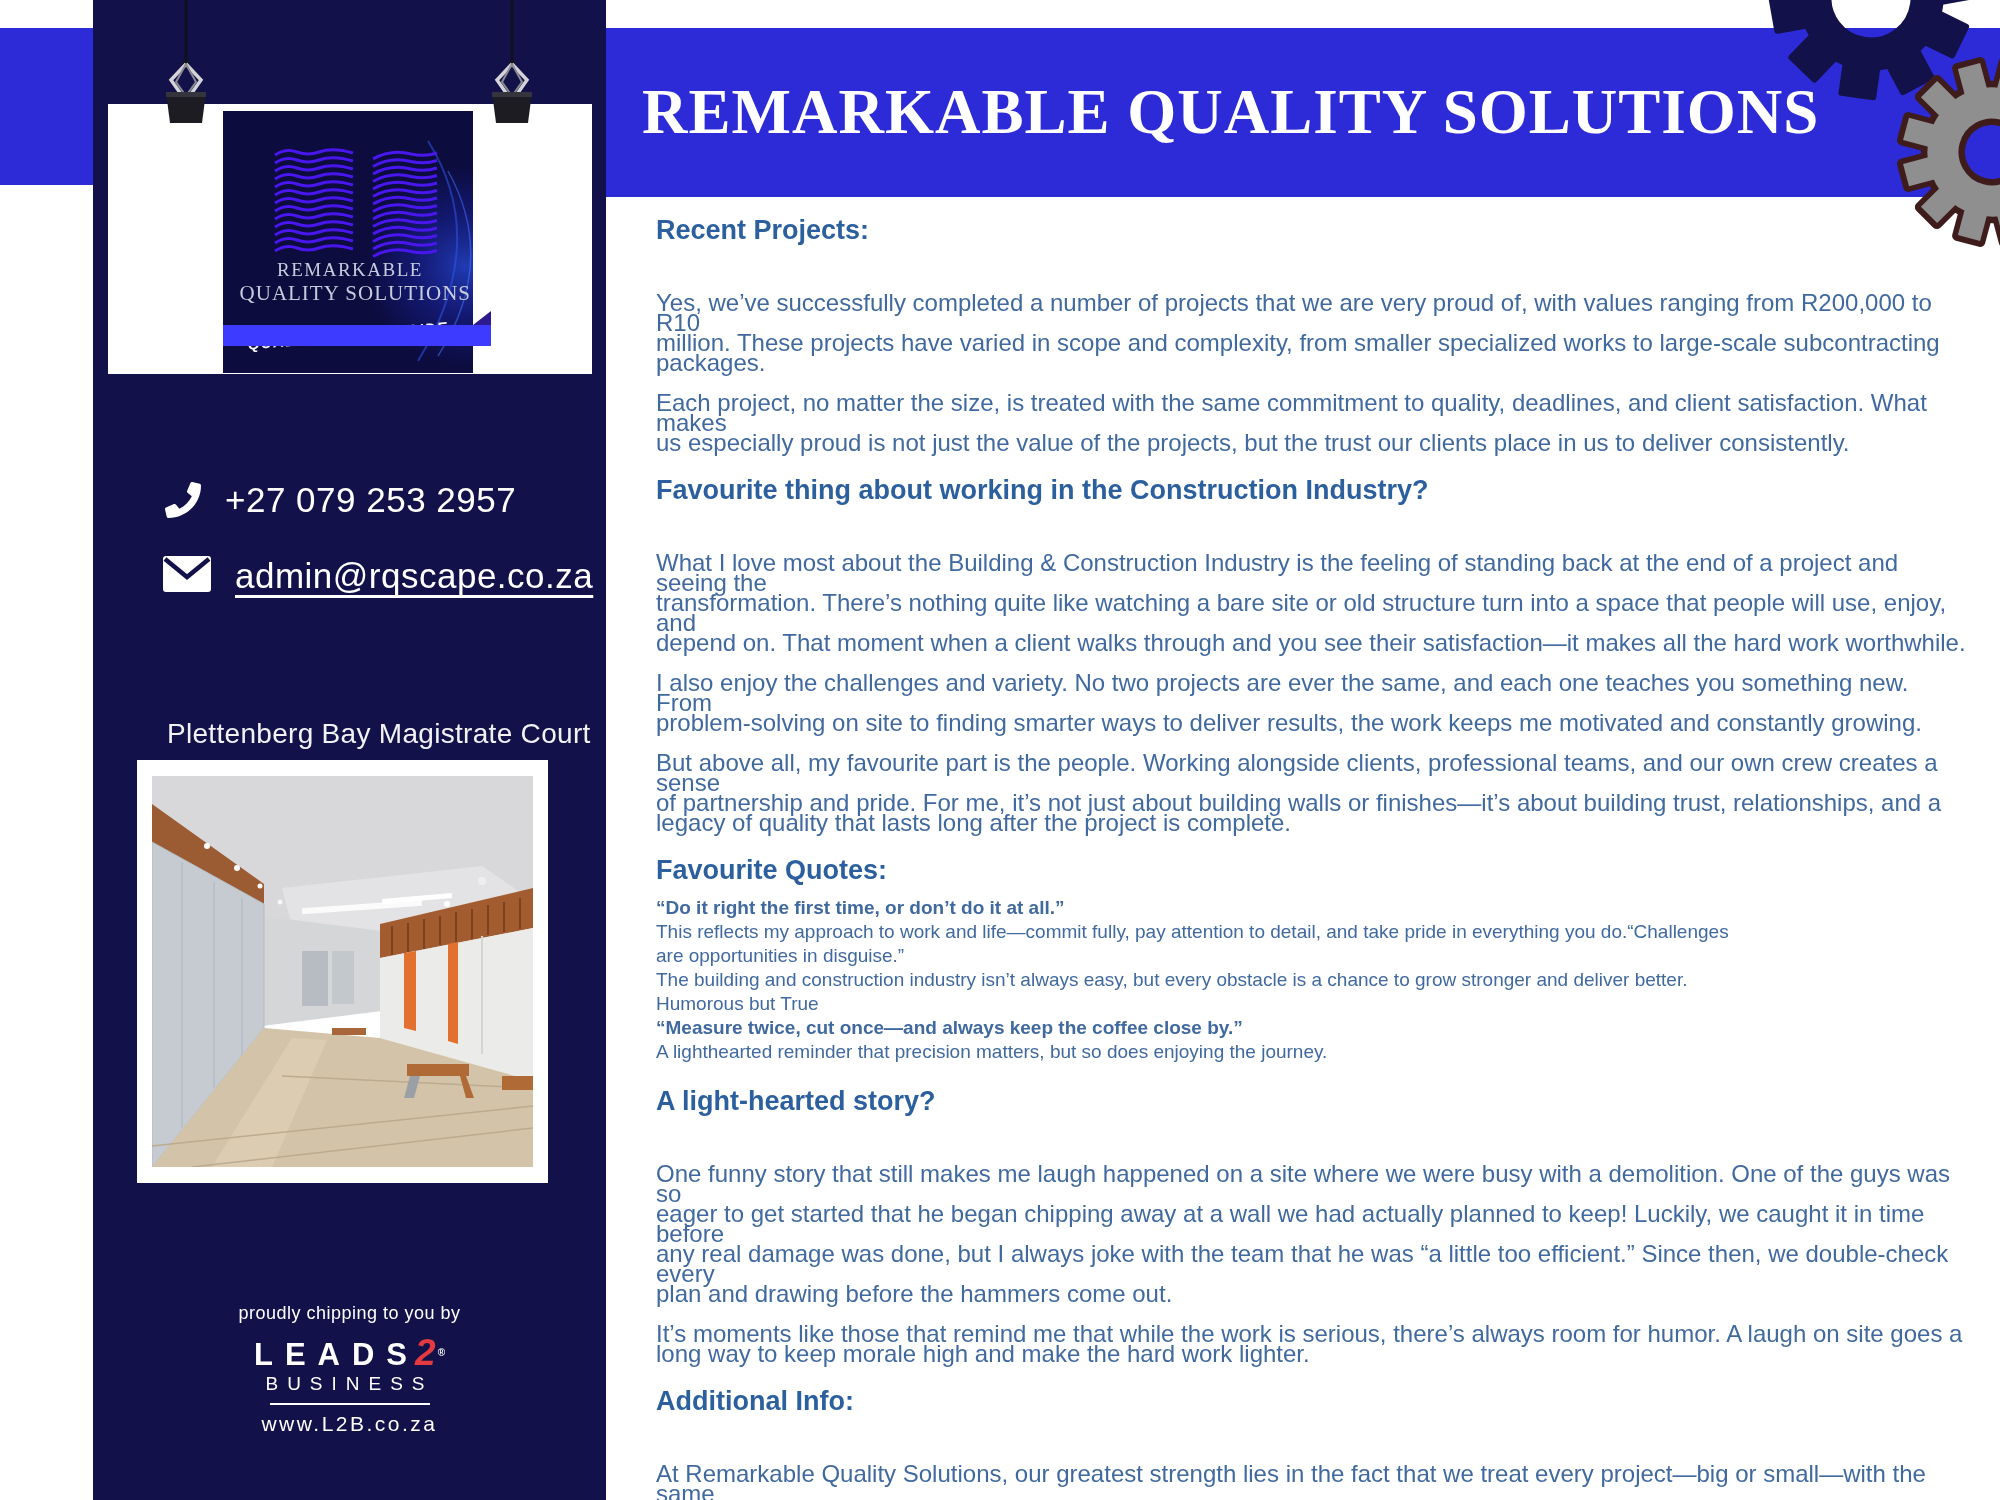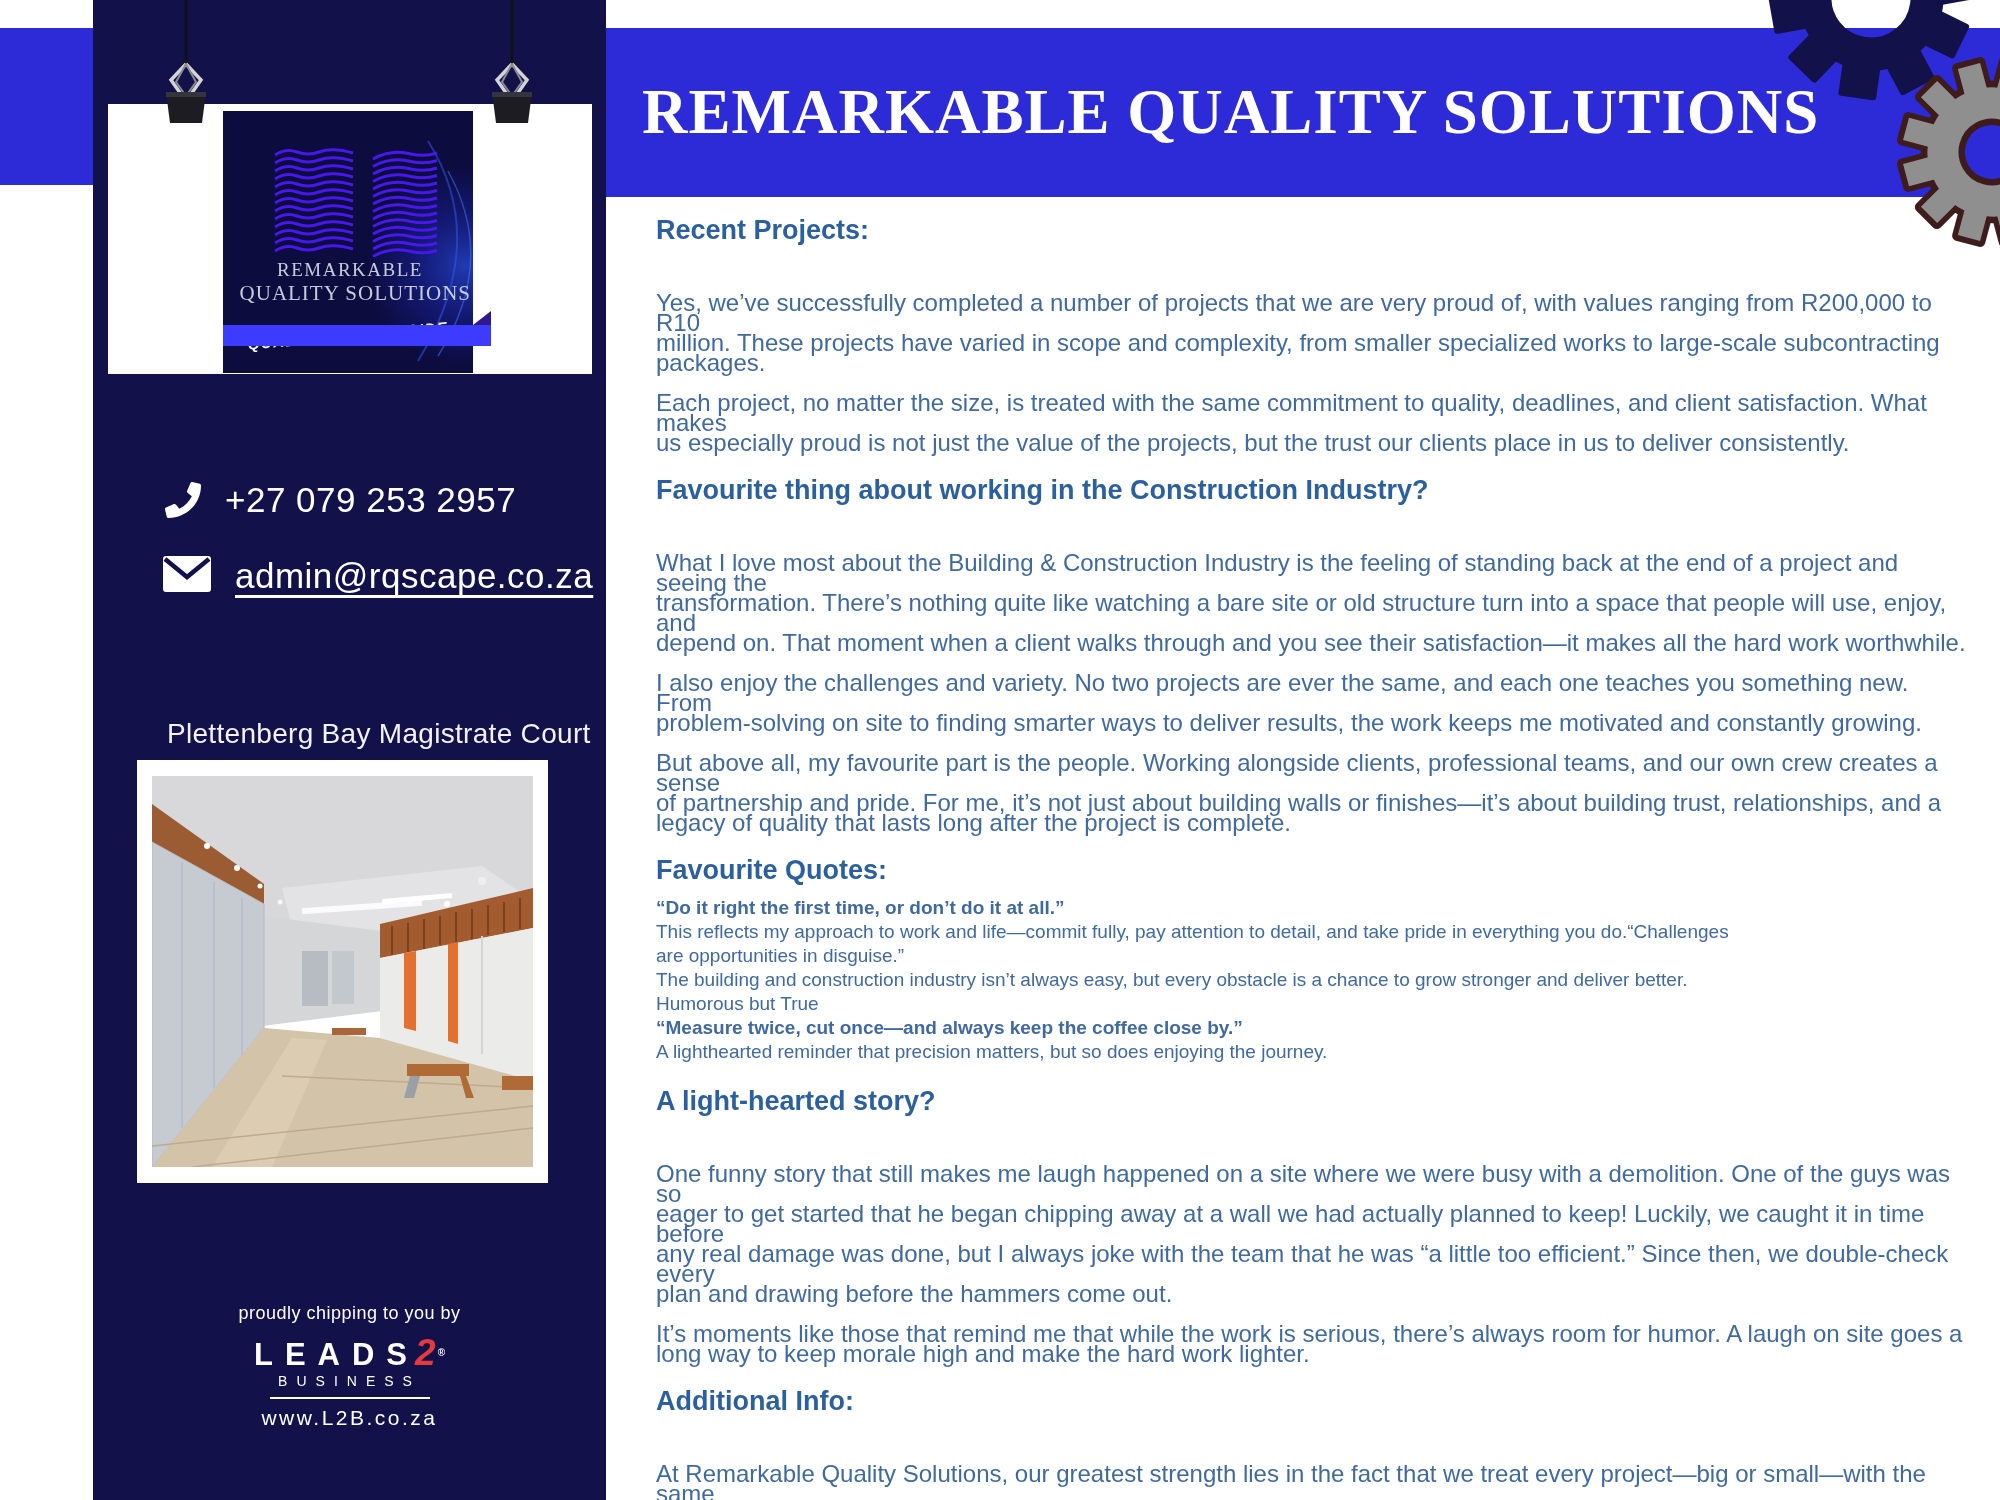--- a/index.html
+++ b/index.html
@@ -41,21 +41,21 @@
   .photo-caption{position:absolute;left:167px;top:718px;color:#f2f2f6;font-size:28px;letter-spacing:0.3px;}
   .photo-frame{position:absolute;left:137px;top:760px;width:411px;height:423px;background:#ffffff;}
   .photo-frame svg{position:absolute;left:15px;top:16px;}
 
   
   .branding{position:absolute;left:93px;top:1303px;width:513px;text-align:center;color:#ffffff;}
   .brand-tagline{font-size:18px;letter-spacing:0.5px;}
   .brand-main{margin-top:12px;font-weight:bold;font-size:31px;letter-spacing:12px;line-height:34px;white-space:nowrap;}
   .brand-two{color:var(--brand_red);font-style:italic;font-size:37px;letter-spacing:0;margin-left:-4px;}
   .brand-reg{font-size:10px;vertical-align:top;letter-spacing:0;margin-left:2px;}
-  .brand-sub{font-size:14px;letter-spacing:9px;margin-top:1px;white-space:nowrap;}
+  .brand-sub{font-size:19px;letter-spacing:9px;margin-top:1px;white-space:nowrap;}
   .brand-rule{width:160px;height:2px;background:#ffffff;margin:8px auto 7px;}
   .brand-site{font-size:21px;letter-spacing:2.5px;}
 
   
   .header-band{position:absolute;left:606px;top:28px;width:1394px;height:169px;background:var(--banner_blue);
                display:flex;align-items:center;}
   .header-title{font-family:"Liberation Serif","DejaVu Serif",serif;font-weight:bold;color:#ffffff;
                 font-size:63px;letter-spacing:1px;padding-left:36px;white-space:nowrap;}
   .gear{position:absolute;}
   .gear-navy{left:1731px;top:-142px;}

